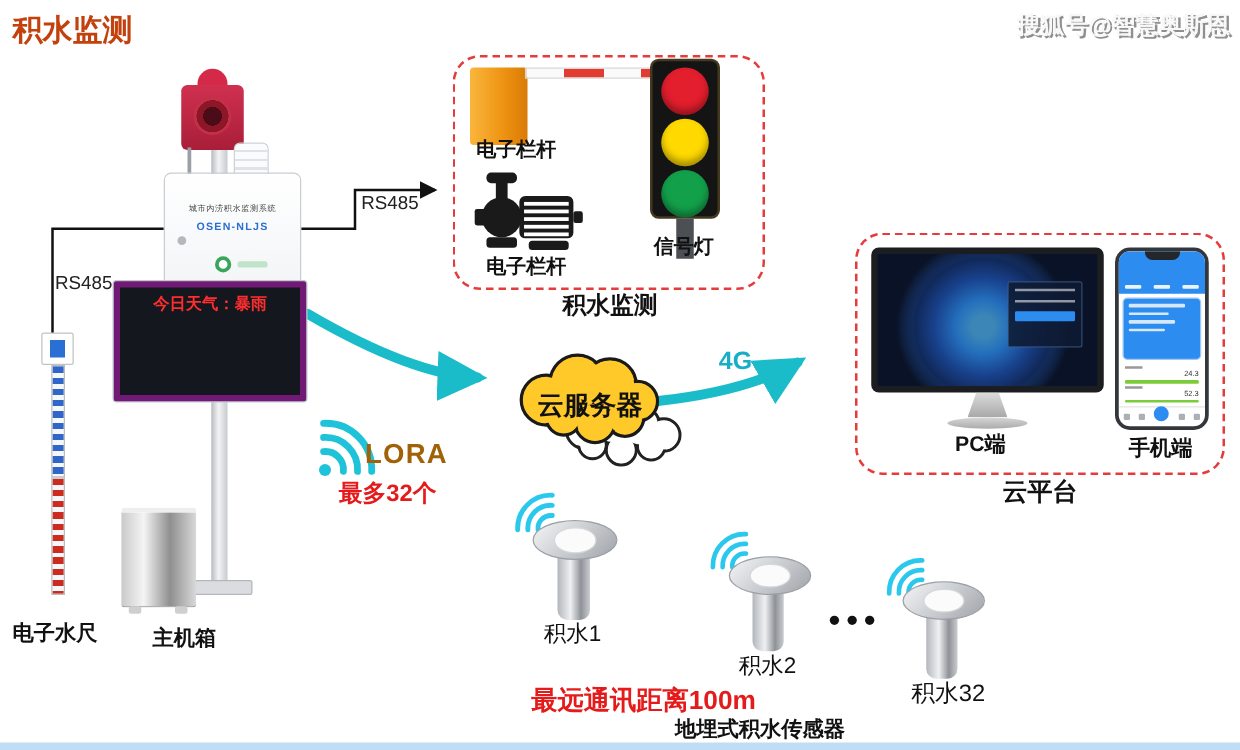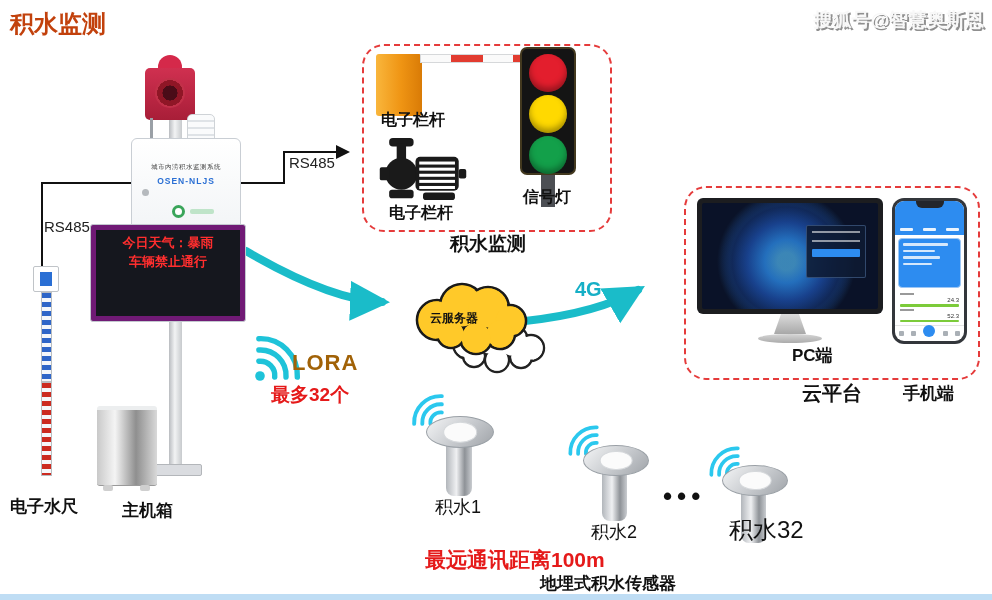--- a/index.html
+++ b/index.html
@@ -111,21 +111,21 @@
              align-items:center;justify-content:space-around;}
   .nav-dot{width:5px;height:5px;background:#aab0b6;border-radius:1px;}
   #nav-center{width:12px;height:12px;background:#2D8CF0;border-radius:50%;margin-top:-5px;}
   
   .disc{position:absolute;border-radius:50%;border:1px solid #9aa0a6;z-index:4;
         background:linear-gradient(135deg,#f4f5f6,#c6c9cd 55%,#9fa3a8);}
   .disc-inner{position:absolute;left:50%;top:50%;transform:translate(-50%,-50%);
               width:48%;height:62%;border-radius:50%;background:#fbfbfb;border:1px solid #d5d8db;}
   .sensor-body{position:absolute;z-index:3;border-radius:0 0 8px 8px;
         background:linear-gradient(90deg,#b2b6bb,#eff0f2 40%,#8e9297 72%,#c9ccd0);}
-  #cloud-label{left:430px;top:310px;width:84px;font-size:12px;font-weight:700;z-index:6;}
+  #cloud-label{left:430px;top:310px;width:84px;text-align:center;font-size:21px;font-weight:700;z-index:6;}
   #fourg{left:575px;top:278px;font-size:20px;font-weight:600;color:#16AFC6;z-index:6;}
   #lora-text{left:292px;top:350px;font-size:22px;font-weight:600;color:#a16207;letter-spacing:1px;z-index:6;}
   #dots{left:663px;top:481px;font-size:26px;font-weight:700;letter-spacing:5px;z-index:6;}
   #bottom-bar{left:0;top:594px;width:992px;height:6px;background:#BFDDF4;z-index:1;}
   svg#overlay{position:absolute;left:0;top:0;z-index:4;pointer-events:none;}
 </style>
 </head>
 <body>
 
 <svg id="overlay" width="992" height="600" viewBox="0 0 992 600">
@@ -219,21 +219,20 @@
   <div id="ctrl-line2">OSEN-NLJS</div>
   <div id="ctrl-btn" class="abs"></div>
   <div id="ctrl-logo" class="abs"></div>
   <div id="ctrl-logo-bar" class="abs"></div>
   <div id="ctrl-strip" class="abs"></div>
 </div>
 
 <div id="led" class="abs">
   <div id="led-screen">
     <div class="led-red">今日天气：暴雨</div>
-    <div class="led-red">车辆禁止通行</div>
   </div>
 </div>
 
 <div id="bucket" class="abs"></div>
 <div class="bucket-foot" style="left:103px;top:485px;"></div>
 <div class="bucket-foot" style="left:140px;top:485px;"></div>
 
 <div id="ruler-head" class="abs">
   <div id="ruler-head-screen" class="abs"></div>
 </div>
@@ -294,21 +293,21 @@
   <div id="monitor-screen">
     <div id="login-panel">
       <div class="login-line"></div>
       <div class="login-line"></div>
       <div id="login-btn"></div>
     </div>
   </div>
 </div>
 <div id="stand-neck" class="abs"></div>
 <div id="stand-base" class="abs"></div>
-<div class="lbl" style="left:764px;top:344px;font-size:17px;margin-left:28px;">PC端</div>
+<div class="lbl" style="left:764px;top:344px;font-size:17px;">PC端</div>
 
 <div id="phone" class="abs">
   <div id="phone-screen">
     <div id="phone-notch"></div>
     <div id="phone-header">
       <div class="ph-tab"></div>
       <div class="ph-tab"></div>
       <div class="ph-tab"></div>
     </div>
     <div id="phone-card">
@@ -329,39 +328,39 @@
     </div>
     <div id="phone-nav">
       <div class="nav-dot"></div>
       <div class="nav-dot"></div>
       <div id="nav-center"></div>
       <div class="nav-dot"></div>
       <div class="nav-dot"></div>
     </div>
   </div>
 </div>
-<div class="lbl" style="left:903px;top:347px;font-size:17px;margin-top:35px;">手机端</div>
+<div class="lbl" style="left:903px;top:347px;font-size:17px;">手机端</div>
 <div class="lbl" style="left:802px;top:380px;font-size:20px;">云平台</div>
 
 <div class="sensor-body" style="left:446px;top:438px;width:26px;height:58px;"></div>
 <div class="disc" style="left:426px;top:416px;width:66px;height:30px;">
   <div class="disc-inner"></div>
 </div>
 <div class="lbl" style="left:435px;top:495px;font-size:18px;font-weight:400;">积水1</div>
 
 <div class="sensor-body" style="left:602px;top:466px;width:25px;height:55px;"></div>
 <div class="disc" style="left:583px;top:445px;width:64px;height:29px;">
   <div class="disc-inner"></div>
 </div>
 <div class="lbl" style="left:591px;top:520px;font-size:18px;font-weight:400;">积水2</div>
 
 <div id="dots" class="abs">•••</div>
 
 <div class="sensor-body" style="left:741px;top:487px;width:25px;height:56px;"></div>
 <div class="disc" style="left:722px;top:465px;width:64px;height:29px;">
   <div class="disc-inner"></div>
 </div>
-<div class="lbl" style="left:729px;top:514px;font-size:24px;font-weight:400;">积水32</div>
+<div class="lbl" style="left:729px;top:542px;font-size:19px;font-weight:400;">积水32</div>
 
 <div class="lbl red" style="left:425px;top:546px;font-size:21px;">最远通讯距离100m</div>
 <div class="lbl" style="left:540px;top:572px;font-size:17px;">地埋式积水传感器</div>
 
 <div id="bottom-bar" class="abs"></div>
 
 </body></html>

